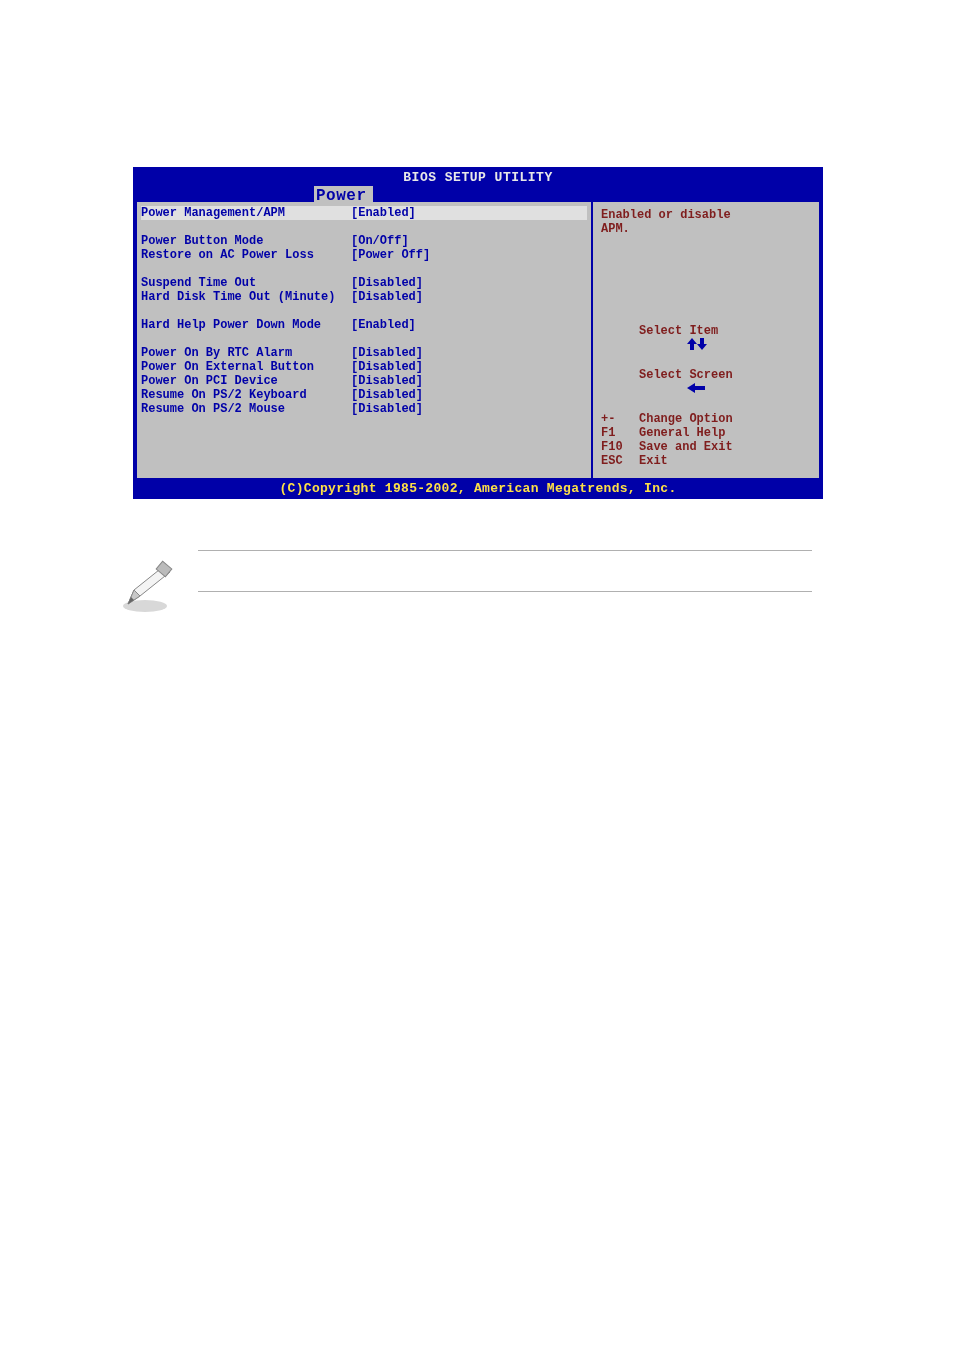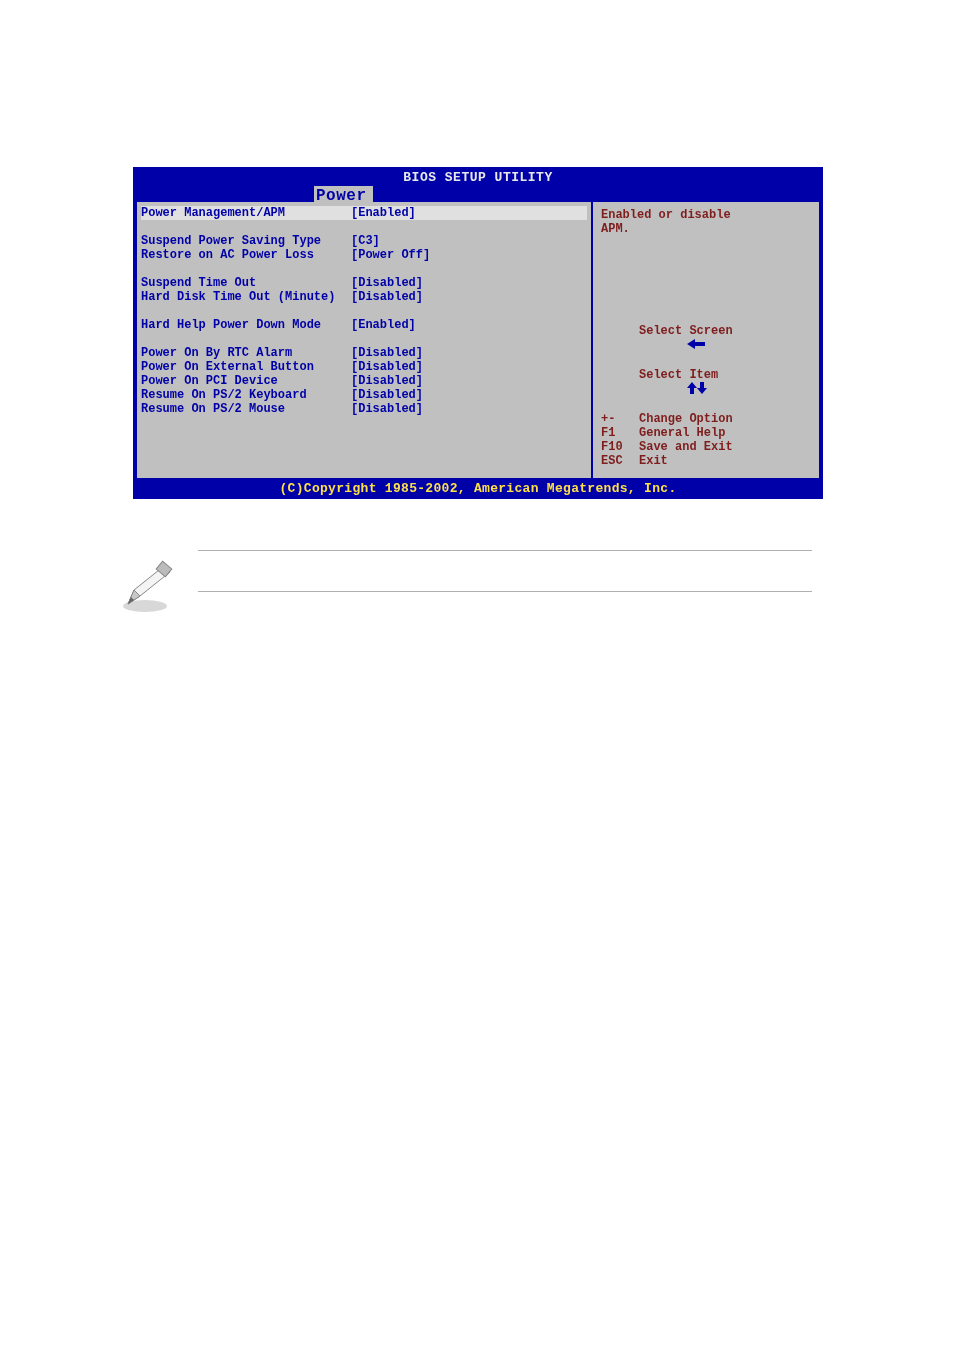--- a/index.html
+++ b/index.html
@@ -160,22 +160,22 @@
       <div class="settings">
 
         <div class="row highlight">
           <span class="label">Power Management/APM</span>
           <span class="value">[Enabled]</span>
         </div>
 
         <div class="spacer"></div>
 
         <div class="row">
-          <span class="label">Suspend Power Saving Type</span>
-          <span class="value">[C3]</span>
+          <span class="label">Power Button Mode</span>
+          <span class="value">[On/Off]</span>
         </div>
         <div class="row">
           <span class="label">Restore on AC Power Loss</span>
           <span class="value">[Power Off]</span>
         </div>
 
         <div class="spacer"></div>
 
         <div class="row">
           <span class="label">Suspend Time Out</span>
@@ -217,36 +217,36 @@
         </div>
 
       </div>
     </div>
 
     <div class="right-pane">
       <div class="help-text">Enabled or disable</div>
       <div class="help-text">APM.</div>
 
       <div class="nav-block">
-        <div class="nav-row">
-          <span class="nav-key">
-            <svg width="20" height="12" viewBox="0 0 20 12">
-                  <polygon points="0,6 8,1 8,4 18,4 18,8 8,8 8,11" fill="#0000a8"></polygon>
-                </svg>
-          </span>
-          <span class="nav-desc">Select Screen</span>
-        </div>
         <div class="nav-row">
           <span class="nav-key">
             <svg width="20" height="12" viewBox="0 0 20 12">
                   <polygon points="5,0 10,6 7,6 7,12 3,12 3,6 0,6" fill="#0000a8"></polygon>
                   <polygon points="15,12 20,6 17,6 17,0 13,0 13,6 10,6" fill="#0000a8"></polygon>
                 </svg>
           </span>
           <span class="nav-desc">Select Item</span>
+        </div>
+        <div class="nav-row">
+          <span class="nav-key">
+            <svg width="20" height="12" viewBox="0 0 20 12">
+                  <polygon points="0,6 8,1 8,4 18,4 18,8 8,8 8,11" fill="#0000a8"></polygon>
+                </svg>
+          </span>
+          <span class="nav-desc">Select Screen</span>
         </div>
         <div class="nav-row">
           <span class="nav-key">+-</span>
           <span class="nav-desc">Change Option</span>
         </div>
         <div class="nav-row">
           <span class="nav-key">F1</span>
           <span class="nav-desc">General Help</span>
         </div>
         <div class="nav-row">

